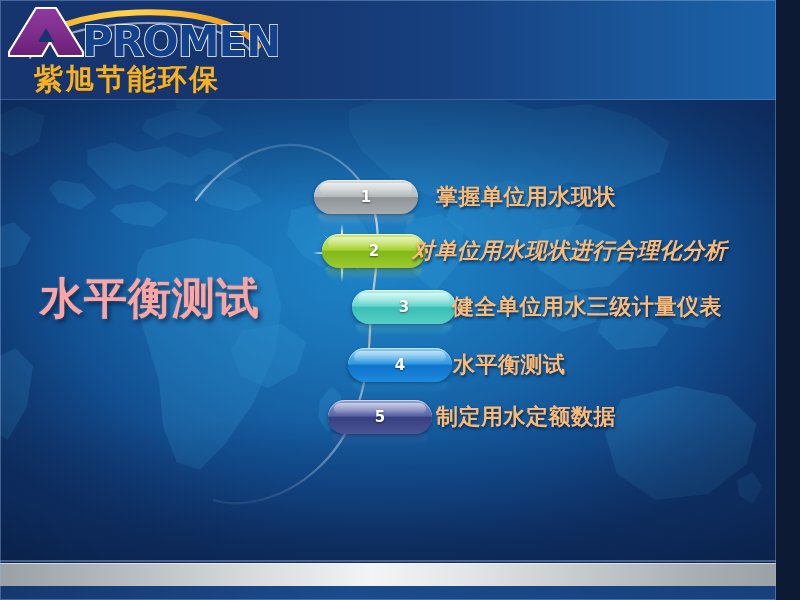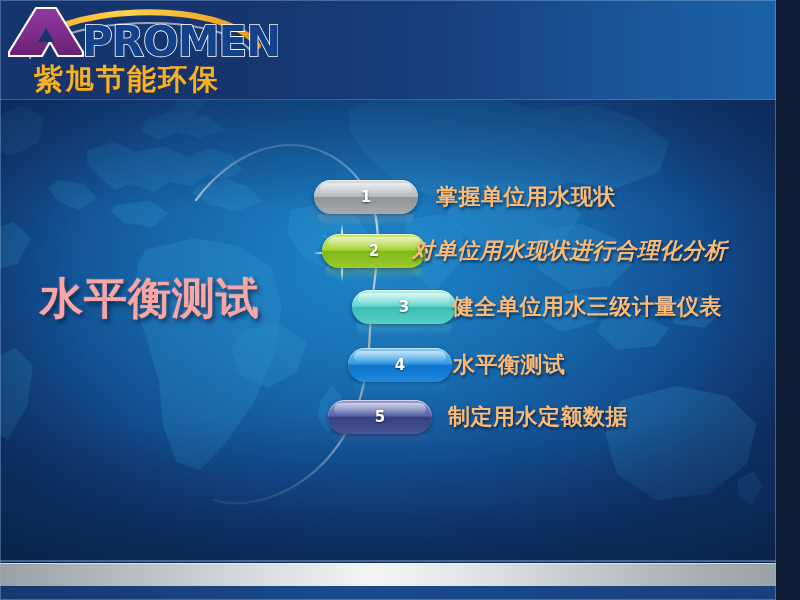--- a/index.html
+++ b/index.html
@@ -365,21 +365,21 @@
       </div>
       <div class="pill-reflect" style="width:96px; background:linear-gradient(to bottom,#2f9ae2,rgba(47,154,226,0));"></div>
       <div class="step-text" style="left:105px;">水平衡测试</div>
     </div>
 
     <div class="step" style="left:328px; top:400px;">
       <div class="pill" style="width:104px; background:linear-gradient(to bottom,#98a0cf 0%,#5a63a6 46%,#363f80 52%,#4b5594 100%);">
         <span class="num">5</span>
       </div>
       <div class="pill-reflect" style="width:96px; background:linear-gradient(to bottom,#5a63a6,rgba(90,99,166,0));"></div>
-      <div class="step-text" style="left:120px;font-family:Liberation Mono, monospace;">制定用水定额数据</div>
+      <div class="step-text" style="left:108px;font-family:Liberation Mono, monospace;">制定用水定额数据</div>
     </div>
 
   </div>
 
   <div class="band-wrap">
     <div class="band-top-line"></div>
     <div class="band-silver"></div>
     <div class="band-blue"></div>
   </div>
 

